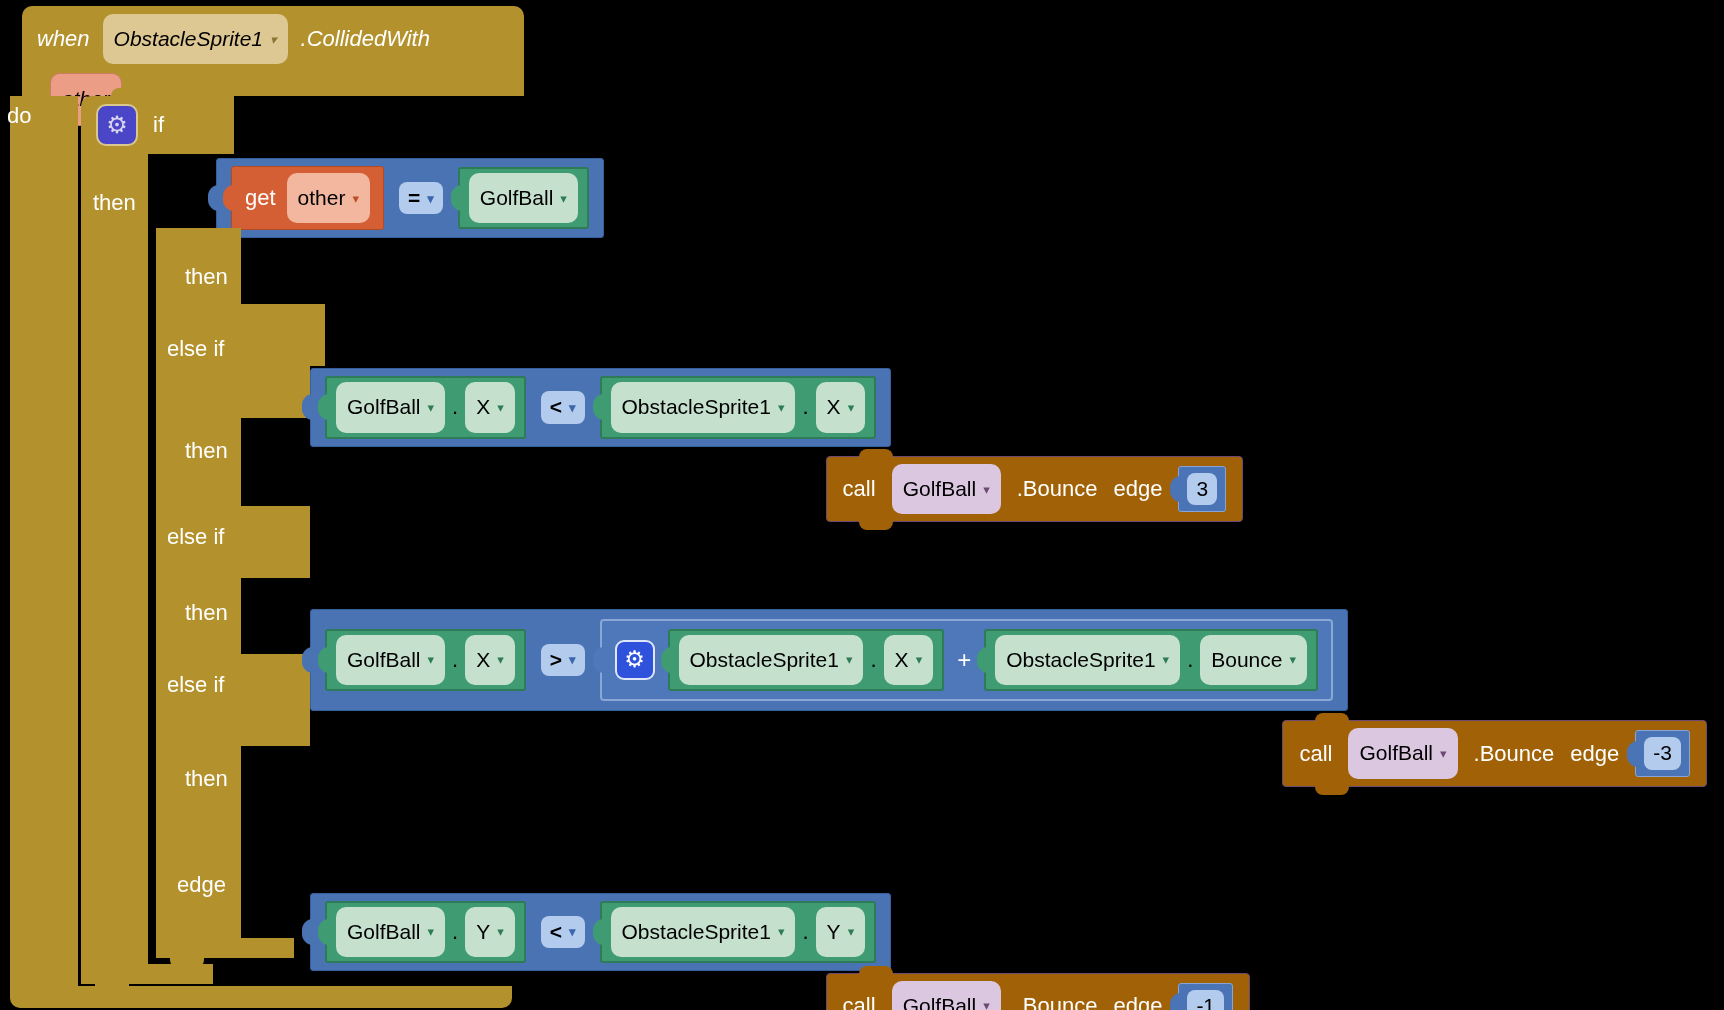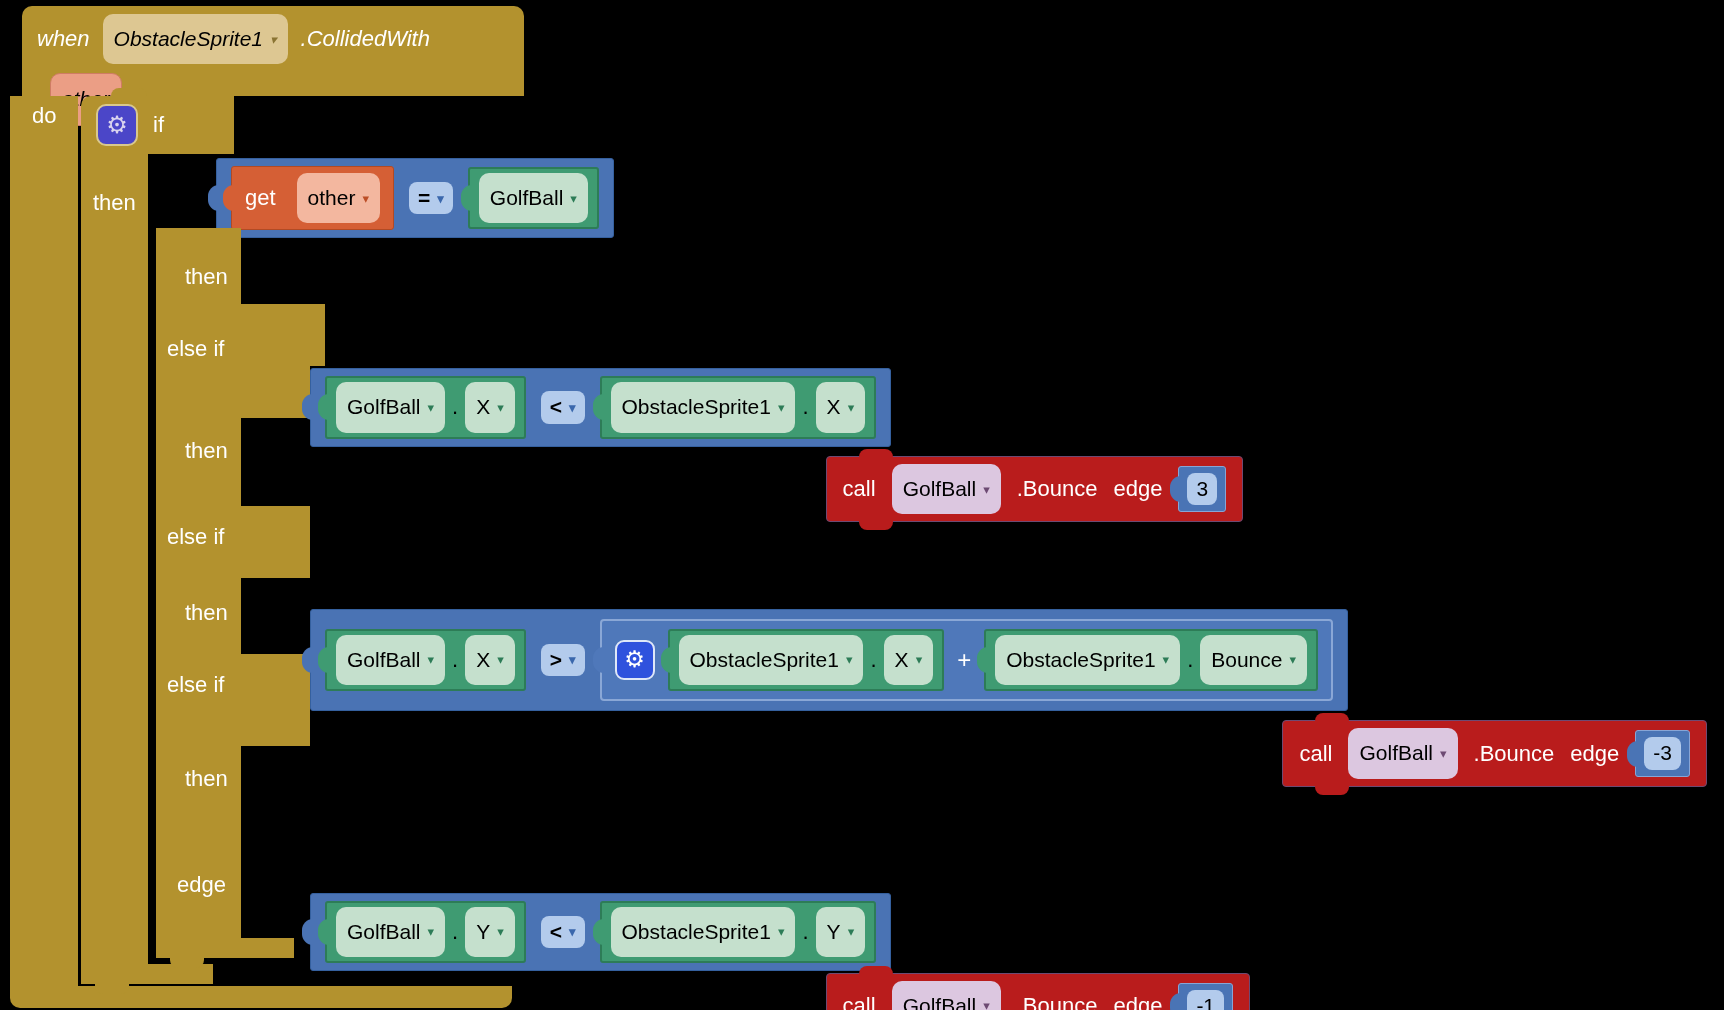--- a/index.html
+++ b/index.html
@@ -13,26 +13,26 @@
   .chip{display:inline-flex;align-items:center;gap:7px;border-radius:10px;padding:12px 11px;
         color:#000;font-size:21px;line-height:1.25;}
   .tri{font-size:13px;line-height:1;}
   .dot{color:#000;font-size:22px;margin:0 2px;}
 
   .blue-blk{background:#4a73b4;border:1px solid #35609e;border-radius:3px;padding:7px 14px;gap:15px;}
   .blue-tall{padding:9px 14px;}
   .green-blk{background:#3f9b72;border:2px solid #2d7c57;border-radius:3px;padding:4px 9px;gap:5px;}
   .green-chip{background:#c5e0cd;}
   .tri-g{color:#2d7c57;}
-  .orange-blk{background:#d55f35;border:1px solid #b24a24;border-radius:3px;padding:6px 13px;gap:21px;}
+  .orange-blk{background:#d55f35;border:1px solid #b24a24;border-radius:3px;padding:6px 13px;gap:11px;}
   .orange-chip{background:#f3b79f;}
   .tri-o{color:#bc4e26;}
   .blue-chip{background:#b3cbec;border-radius:8px;padding:3px 9px;font-weight:bold;}
   .tri-b{color:#3a67ac;}
-  .purple-blk{background:#b91c1c;border:1px solid #6d4a73;border-radius:4px;padding:7px 16px;gap:16px;}
+  .purple-blk{background:#a16207;border:1px solid #6d4a73;border-radius:4px;padding:7px 16px;gap:16px;}
   .purple-chip{background:#dcc7e0;}
   .tri-p{color:#6d4a73;}
   .num-socket{background:#4a74b5;border:1px solid #87a5d6;border-radius:3px;padding:6px 8px;}
   .num{font-weight:normal;}
   .math-inner{background:#4f78ba;border:2px solid #8aa7d6;border-radius:4px;display:inline-flex;
               align-items:center;gap:13px;padding:8px 13px;position:relative;}
   .opsign{color:#fff;font-size:24px;}
 
   .gear{width:38px;height:38px;border-radius:10px;background:#4b46c8;border:2px solid #d9c88d;
         color:#d9d3ee;display:inline-flex;align-items:center;justify-content:center;font-size:24px;flex:none;}
@@ -69,21 +69,21 @@
       <span class="kw">.CollidedWith</span>
     </div>
     <div style="margin:9px 0 0 28px;">
       <span class="chip" style="background:#eb9e85;border:1px solid #cf7c64;">
         <span>other</span>
       </span>
     </div>
   </div>
   <div class="abs gold" style="left:10px;top:96px;width:68px;height:890px;"></div>
   <div class="abs gold" style="left:10px;top:986px;width:502px;height:22px;border-radius:0 0 10px 10px;"></div>
-  <span class="lbl" style="left:32px;top:103px;">do</span>
+  <span class="lbl" style="left:7px;top:103px;">do</span>
 
   
   <div class="abs gold head-cell bump-top" style="left:81px;top:96px;width:138px;height:58px;border-radius:10px 0 0 0;">
     <span class="gear">⚙</span>
     <span class="kw">if</span>
   </div>
   <div class="abs gold" style="left:81px;top:154px;width:67px;height:810px;"></div>
   <div class="abs gold" style="left:81px;top:964px;width:132px;height:20px;">
     <div class="gtab" style="left:14px;bottom:-10px;"></div>
   </div>

